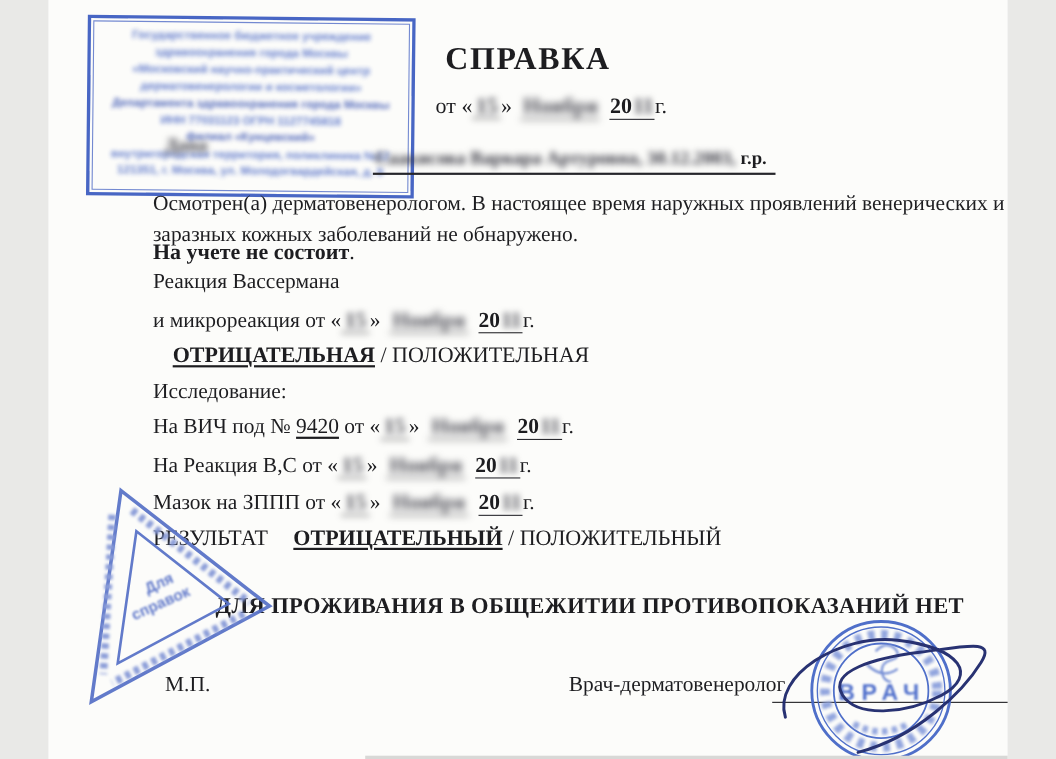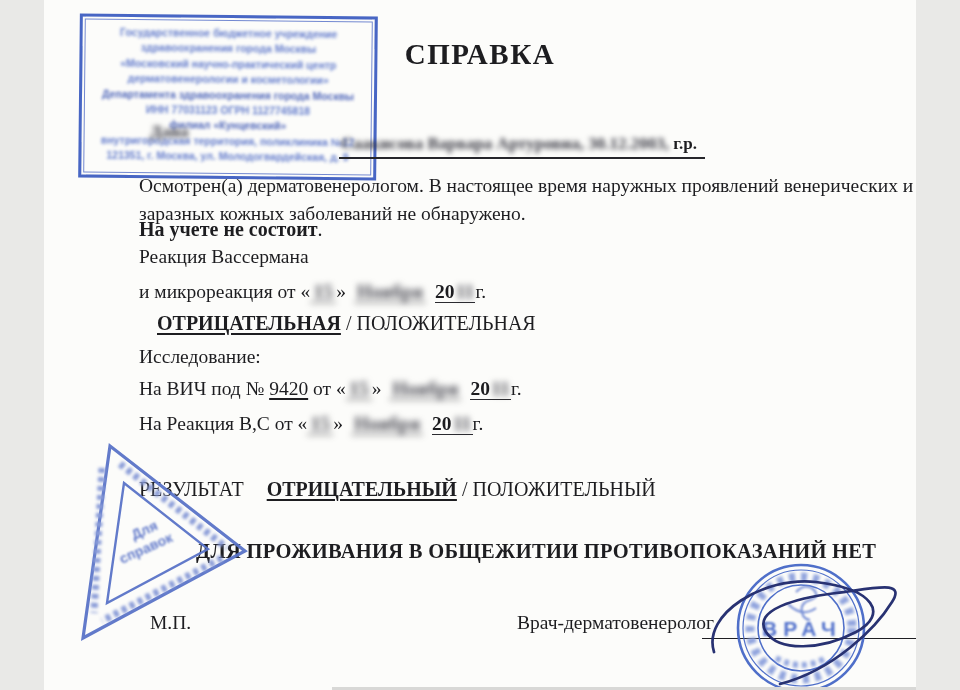--- a/index.html
+++ b/index.html
@@ -100,20 +100,24 @@
       <div class="ln5">филиал «Кунцевский»</div>
       <div>внутригородская территория, поликлиника №12</div>
       <div>121351, г. Москва, ул. Молодогвардейская, д. 9</div>
     </div>
   </div>
 
   <span class="given-word">Дана</span>
 
   <div class="title">СПРАВКА</div>
 
+  <div class="dateline">
+    <span>от</span>
+    <span class="dq">«</span><span class="d-day">15</span><span class="dq">»</span><span class="d-month">Ноября</span><span class="d-year"><b>20</b><span class="d-yr">11</span></span><span>г.</span>
+  </div>
 
   <div class="recipient">
     <span class="name-redacted">Саакисова Варвара Артуровна, 30.12.2003,</span><span> г.р.</span>
   </div>
 
   <div class="para">Осмотрен(а) дерматовенерологом. В настоящее время наружных проявлений венерических и заразных кожных заболеваний не обнаружено.</div>
 
   <div class="bodyline" style="top:218px;">
     <span class="bold">На учете не состоит</span><span>.</span>
   </div>
@@ -134,20 +138,24 @@
   <div class="bodyline" style="top:378px; font-size:19.5px;">
     <span>На ВИЧ под № </span><span class="num-u">9420</span><span>  от </span>
     <span class="dq">«</span><span class="d-day">15</span><span class="dq">»</span><span class="d-month">Ноября</span><span class="d-year"><b>20</b><span class="d-yr">11</span></span><span>г.</span>
   </div>
 
   <div class="bodyline" style="top:413px; font-size:19.5px;">
     <span>На Реакция В,С от </span>
     <span class="dq">«</span><span class="d-day">15</span><span class="dq">»</span><span class="d-month">Ноября</span><span class="d-year"><b>20</b><span class="d-yr">11</span></span><span>г.</span>
   </div>
 
+  <div class="bodyline" style="top:447px; font-size:19.5px;">
+    <span>Мазок на ЗППП от </span>
+    <span class="dq">«</span><span class="d-day">15</span><span class="dq">»</span><span class="d-month">Ноября</span><span class="d-year"><b>20</b><span class="d-yr">11</span></span><span>г.</span>
+  </div>
 
   <div class="bodyline" style="top:478px;">
     <span>РЕЗУЛЬТАТ </span><span class="bold-u">ОТРИЦАТЕЛЬНЫЙ</span><span> / </span><span>ПОЛОЖИТЕЛЬНЫЙ</span>
   </div>
 
   <div class="dorm">ДЛЯ ПРОЖИВАНИЯ В ОБЩЕЖИТИИ ПРОТИВОПОКАЗАНИЙ НЕТ</div>
 
   <div class="mp">М.П.</div>
   <div class="doctor">Врач-дерматовенеролог</div>
   <div class="sig-rule"></div>

